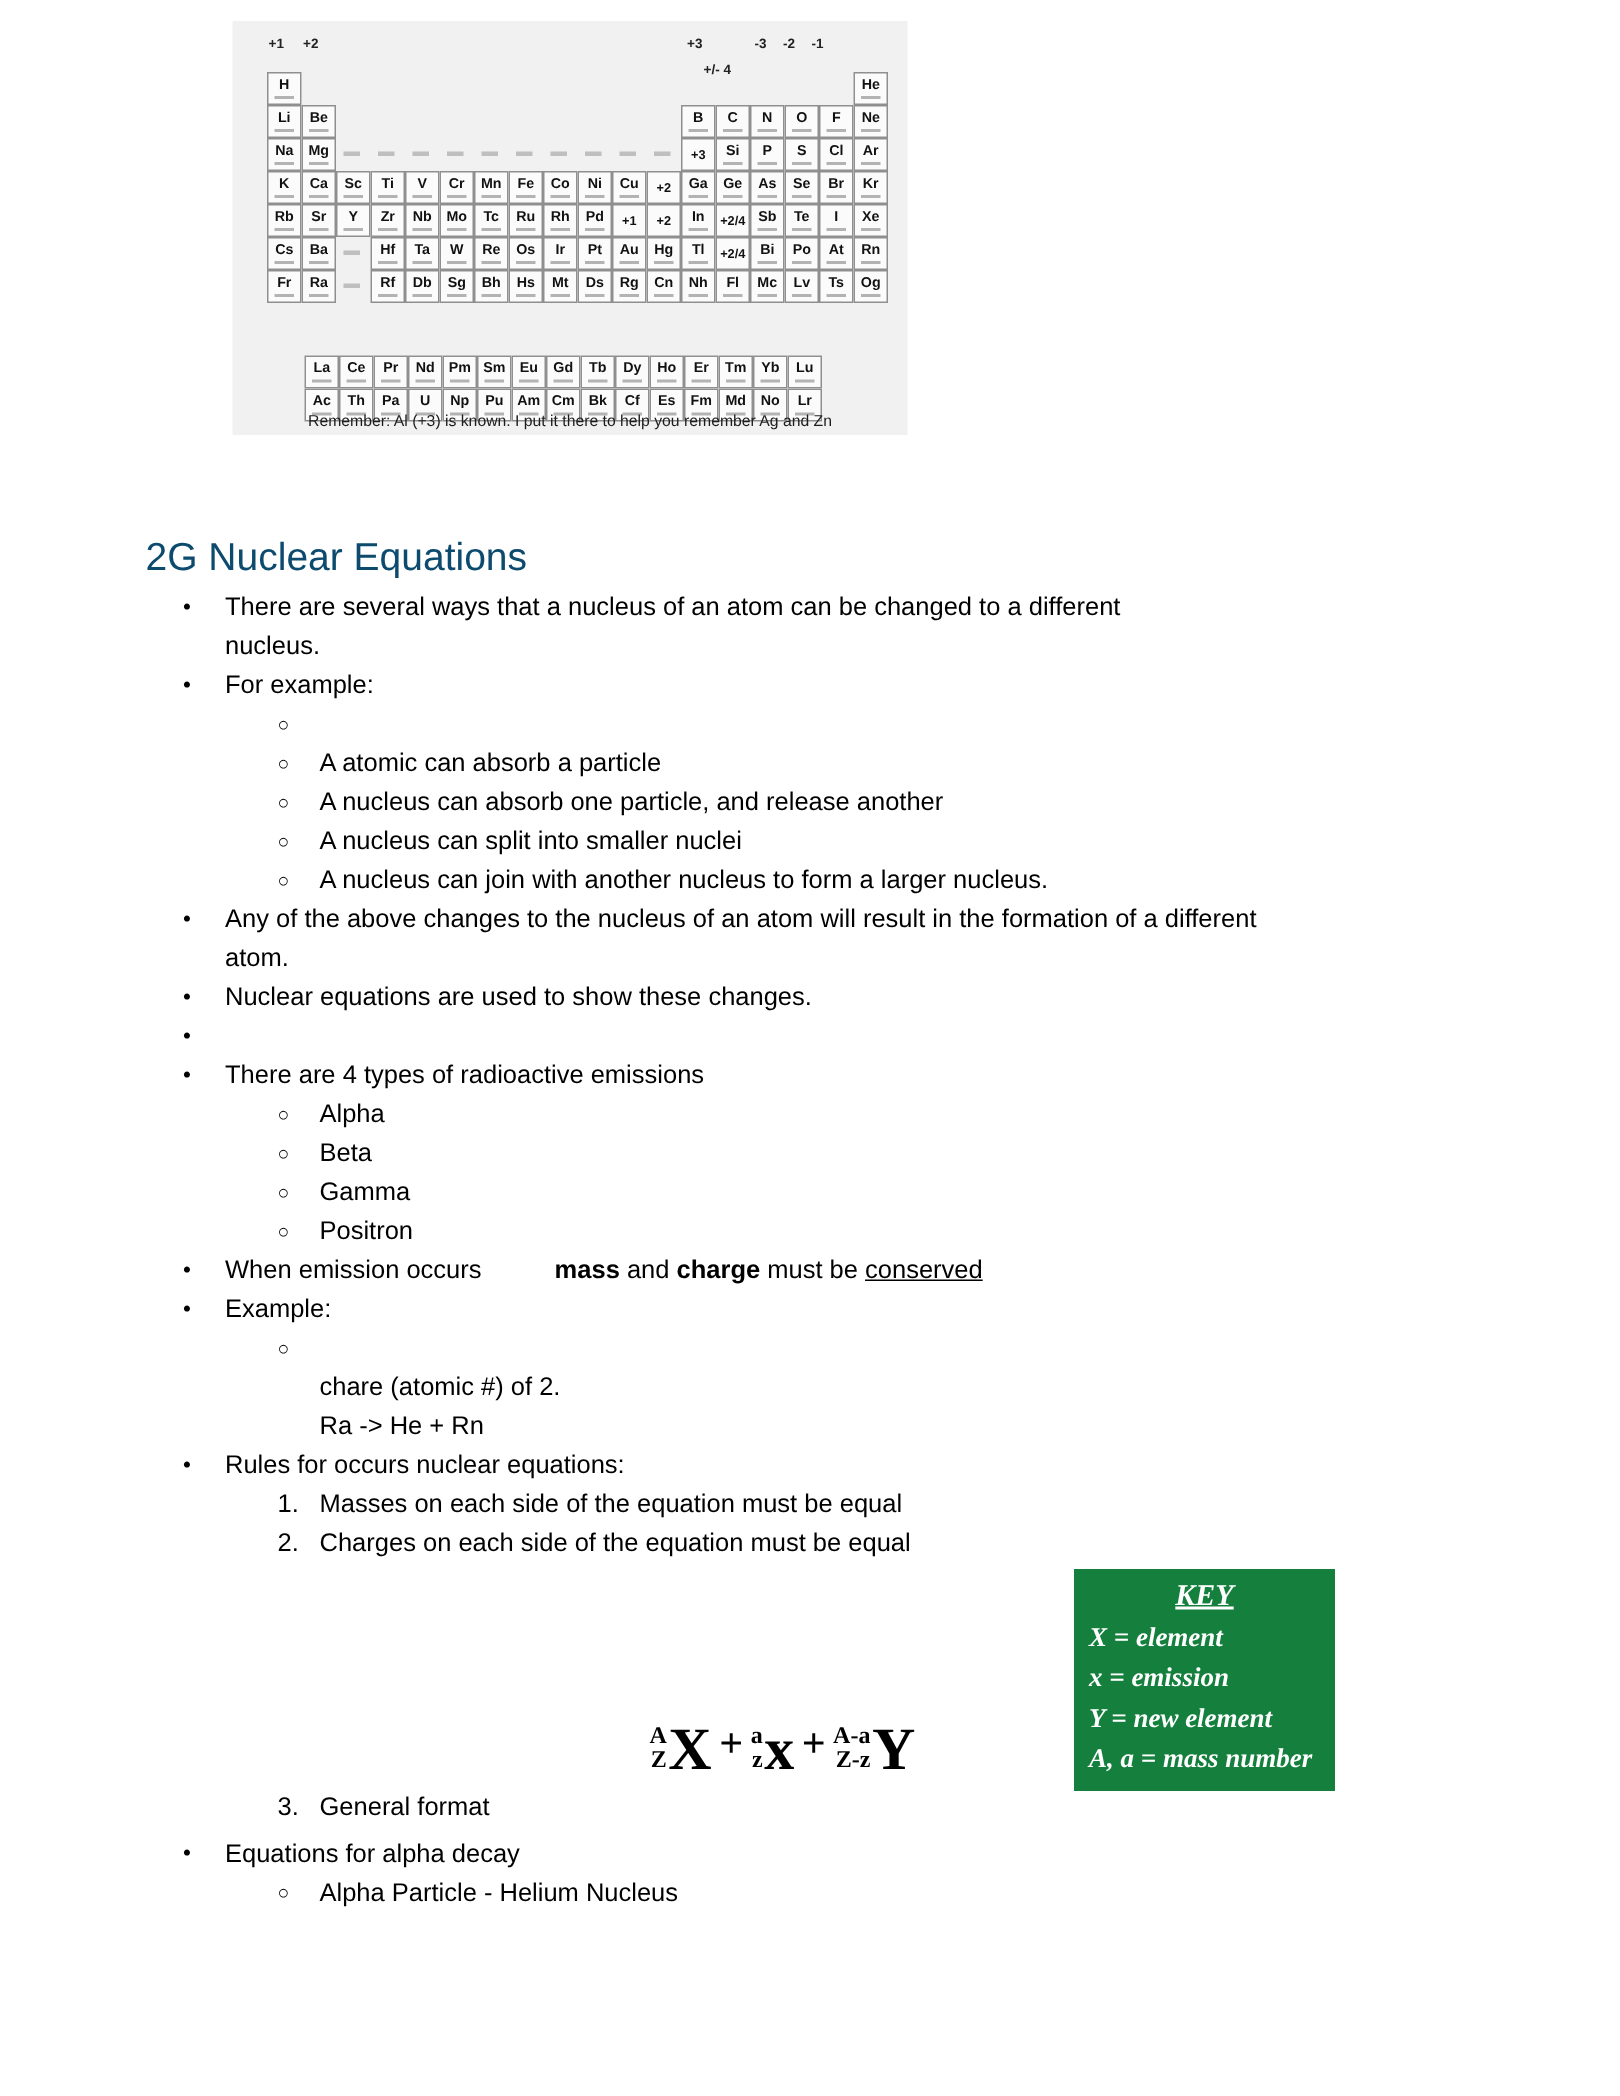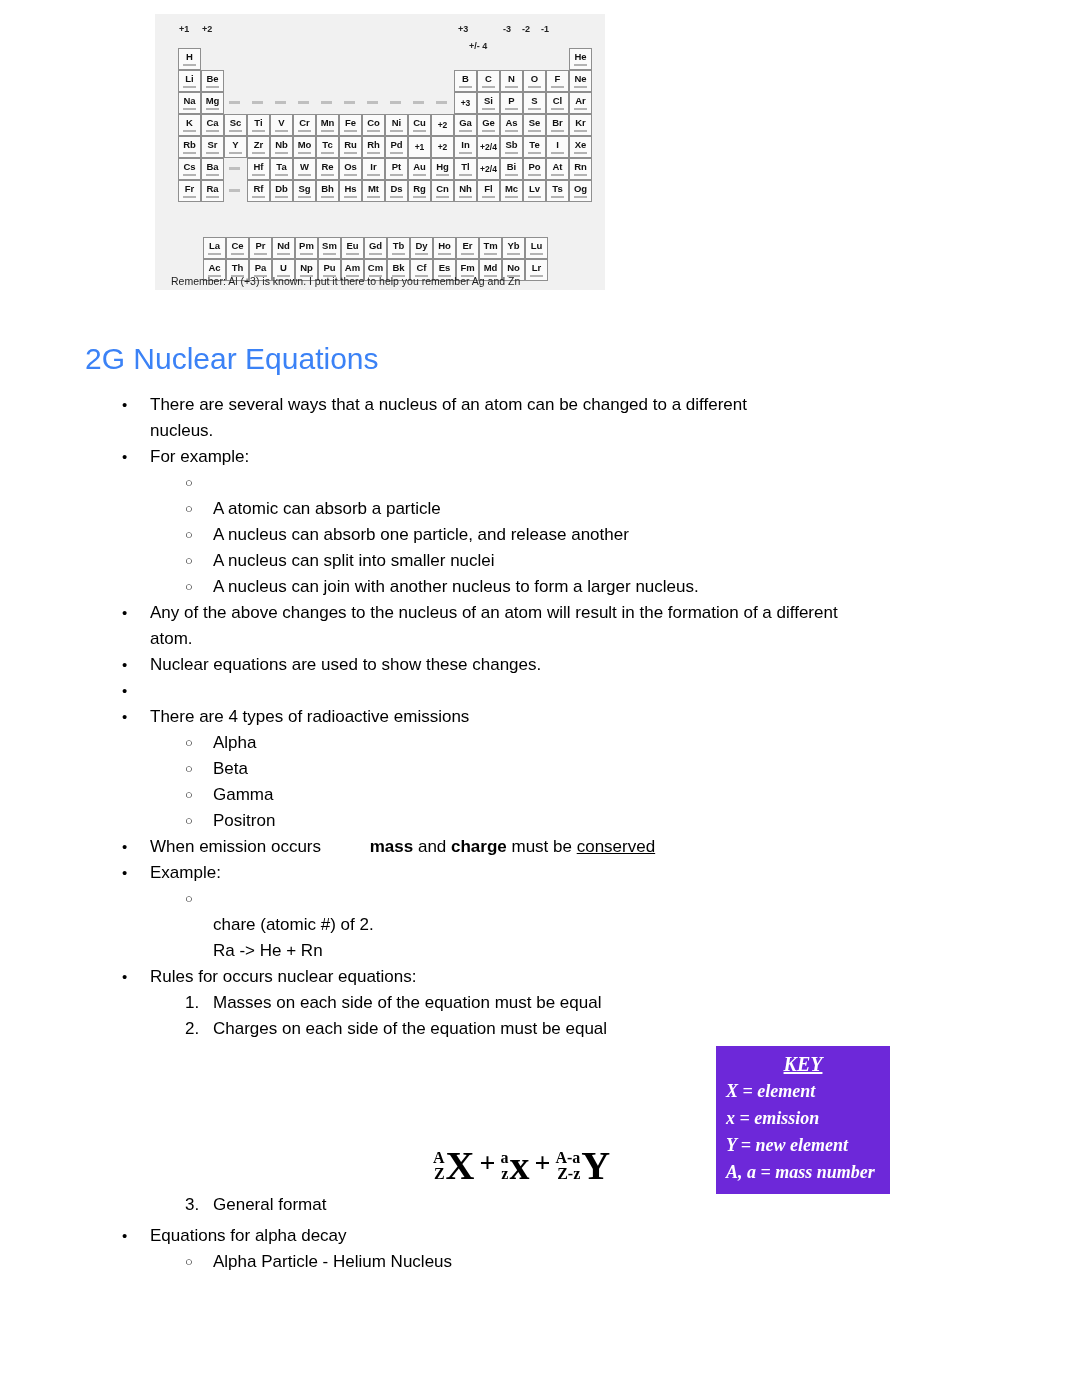--- a/index.html
+++ b/index.html
@@ -18,24 +18,24 @@
   .pt-labels span:nth-of-type(7){left:314px;top:27px;}
   .pt-grid{position:absolute;left:23px;top:34px;display:grid;grid-template-columns:repeat(18,23px);grid-auto-rows:22px;}
   .pt-lanth{position:absolute;left:48px;top:208px;display:grid;grid-template-columns:repeat(15,23px);grid-auto-rows:22px;margin-top:15px;}
   .pt-cell{box-sizing:border-box;text-align:center;overflow:hidden;}
   .pt-cell.elem,.pt-cell.charge{border:1px solid #8f8f8f;background:#fbfbfb;}
   .pt-cell.elem{font-weight:bold;font-size:9.5px;line-height:11px;padding-top:2px;color:#111;}
   .pt-cell.elem::after{content:"";display:block;width:13px;height:2px;margin:2px auto 0;background:#b3b3b3;}
   .pt-cell.charge{font-weight:bold;font-size:8.5px;line-height:20px;color:#111;}
   .pt-cell.mark{position:relative;}
   .pt-cell.mark::after{content:"";position:absolute;left:5px;top:9px;width:11px;height:3px;background:#adadad;opacity:.75;}
-  .pt-caption{position:absolute;left:16px;right:0;top:261px;font-size:10.5px;color:#1c1c1c;}
+  .pt-caption{position:absolute;left:0;right:0;top:261px;text-align:center;font-size:10.5px;color:#1c1c1c;}
 
   
-  .heading{position:absolute;left:85px;top:341px;margin:0;font-size:30px;font-weight:400;line-height:36px;color:#3b82f6;}
+  .heading{position:absolute;left:85px;top:341px;margin:12px;font-size:26px;font-weight:400;line-height:36px;color:#0c4a6e;}
 
   
   .doc-list{position:absolute;left:85px;width:840px;}
   #list1{top:392px;}
   #list2{top:1192px;}
   .li{display:flex;font-size:17px;line-height:26px;color:#000;}
   .li .marker{flex:none;width:28px;}
   .li.lvl1{padding-left:37px;}
   .li.lvl2{padding-left:100px;}
   .marker.disc{font-size:15px;}
@@ -346,21 +346,21 @@
         </span>
         <span class="eq-op">+</span>
         <span class="eq-term">
           <span class="eq-scripts">
             <span class="eq-sup">A-a</span>
             <span class="eq-sub">Z-z</span>
           </span>
           <span class="eq-var">Y</span>
         </span>
       </div>
-    <div class="key-box" style="background: #6d28d9;">
+    <div class="key-box" style="background: #15803d;">
       <div class="key-title">KEY</div>
       <div class="key-lines">
           <div class="key-line">X = element</div>
           <div class="key-line">x = emission</div>
           <div class="key-line">Y = new element</div>
           <div class="key-line">A, a = mass number</div>
         </div>
     </div>
   </div>
 

